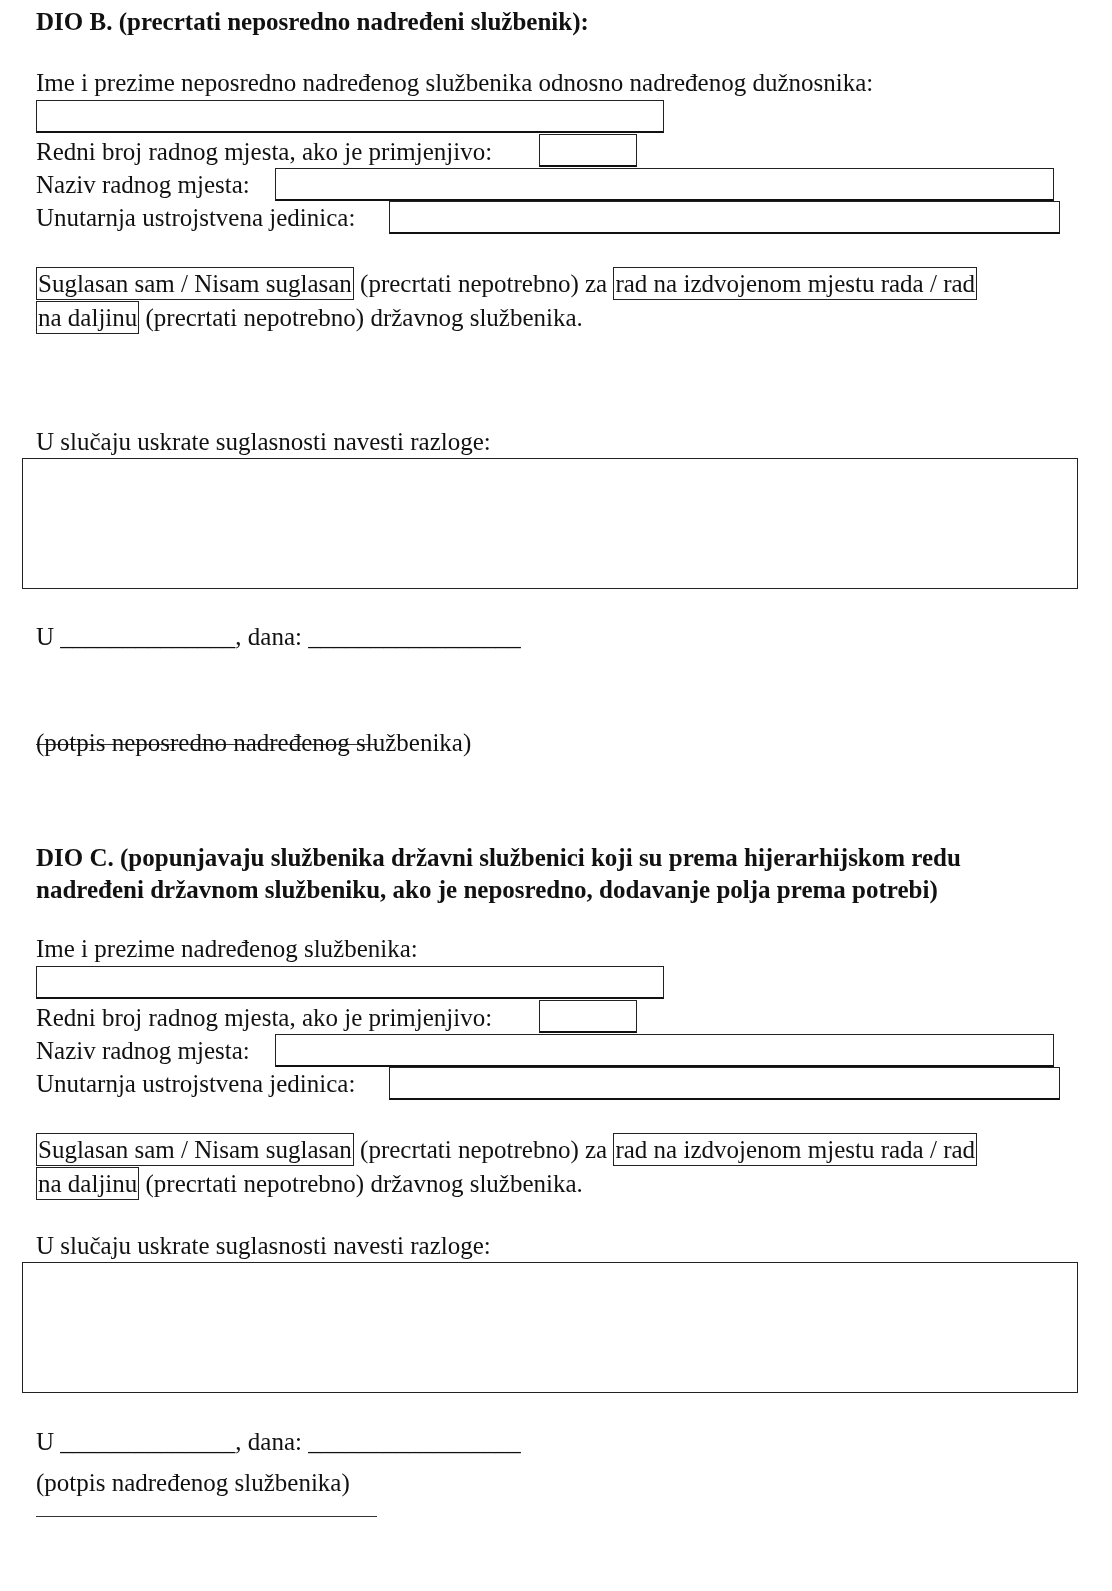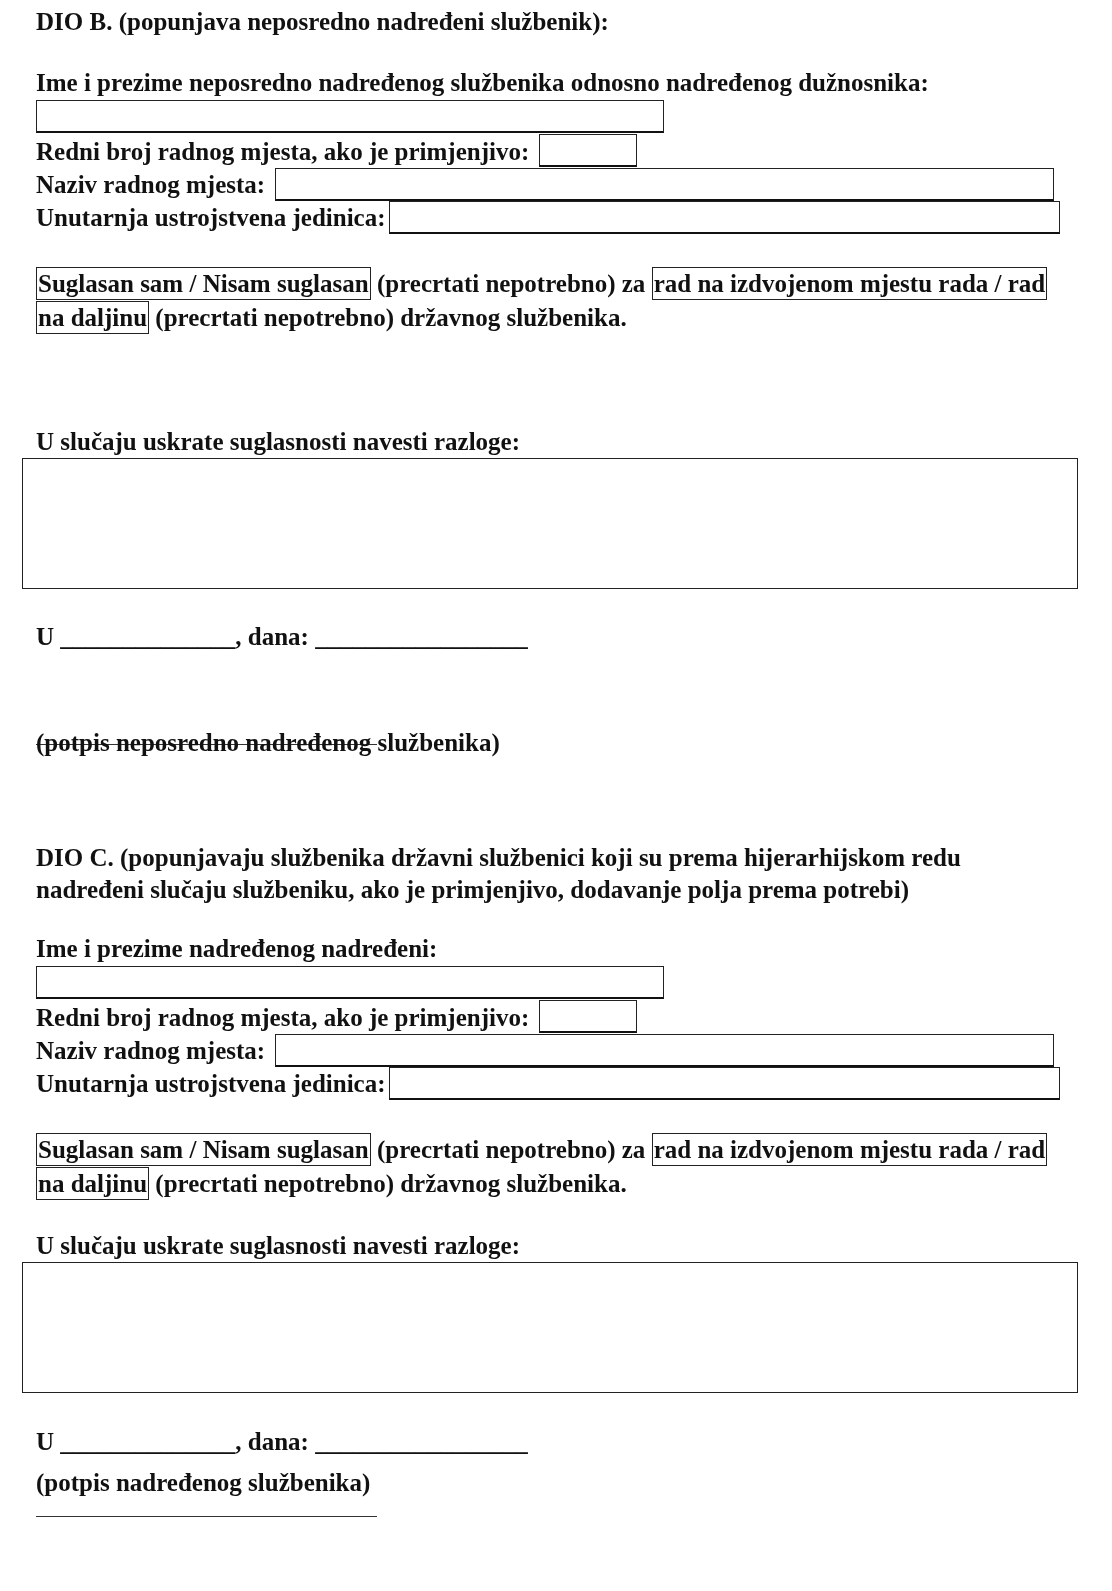--- a/index.html
+++ b/index.html
@@ -1,31 +1,31 @@
 <!DOCTYPE html>
 <html><head>
 <meta charset="utf-8">
 <style>
   html, body { margin: 0; padding: 0; background: #ffffff; }
   body { width: 1112px; height: 1591px; position: relative; overflow: hidden;
          font-family: "Liberation Serif", "DejaVu Serif", serif; color: #111; }
-  .abs { position: absolute; white-space: nowrap; font-weight: bold; }
+  .abs { position: absolute; white-space: nowrap; }
   .txt { font-size: 25px; line-height: 30px; }
   .hdr { font-size: 25px; line-height: 32px; font-weight: bold; }
   .box { position: absolute; box-sizing: border-box; border: 1.5px solid #222;
          border-bottom: 2.5px solid #111; background: #fff; }
   .reason { position: absolute; box-sizing: border-box; border: 1.5px solid #222; background: #fff; }
   .framed { border: 1.3px solid #222; padding: 2px 1px; }
   .sigline { position: absolute; border-top: 1.3px solid #333; }
   .para { font-size: 25px; line-height: 34px; white-space: normal; width: 1030px; }
 </style>
 </head>
 <body>
 
-<div class="abs hdr" style="left:36px; top:6px;">DIO B. (popunjava neposredno nadređeni službenik):</div>
+<div class="abs hdr" style="left:36px; top:6px;">DIO B. (precrtati neposredno nadređeni službenik):</div>
 
 <div class="abs txt" style="left:36px; top:68px;">Ime i prezime neposredno nadređenog službenika odnosno nadređenog dužnosnika:</div>
 <div class="box" style="left:36px; top:100px; width:628px; height:33px;"><span></span></div>
 
 <div class="abs txt" style="left:36px; top:137px;">Redni broj radnog mjesta, ako je primjenjivo:</div>
 <div class="box" style="left:539px; top:134px; width:98px; height:33px;"><span></span></div>
 
 <div class="abs txt" style="left:36px; top:170px;">Naziv radnog mjesta:</div>
 <div class="box" style="left:275px; top:168px; width:779px; height:33px;"><span></span></div>
 
@@ -43,23 +43,23 @@
 <div class="abs txt" style="left:36px; top:622px;">
   <span>U</span>
   <span>______________</span><span>, dana:</span>
   <span>_________________</span>
 </div>
 
 <div class="sigline" style="left:36px; top:744px; width:341px;"></div>
 <div class="abs txt" style="left:36px; top:728px;">(potpis neposredno nadređenog službenika)</div>
 
 <div class="abs hdr" style="left:36px; top:842px;">DIO C. (popunjavaju službenika državni službenici koji su prema hijerarhijskom redu</div>
-<div class="abs hdr" style="left:36px; top:874px;">nadređeni slučaju službeniku, ako je primjenjivo, dodavanje polja prema potrebi)</div>
+<div class="abs hdr" style="left:36px; top:874px;">nadređeni državnom službeniku, ako je neposredno, dodavanje polja prema potrebi)</div>
 
-<div class="abs txt" style="left:36px; top:934px;">Ime i prezime nadređenog nadređeni:</div>
+<div class="abs txt" style="left:36px; top:934px;">Ime i prezime nadređenog službenika:</div>
 <div class="box" style="left:36px; top:966px; width:628px; height:33px;"><span></span></div>
 
 <div class="abs txt" style="left:36px; top:1003px;">Redni broj radnog mjesta, ako je primjenjivo:</div>
 <div class="box" style="left:539px; top:1000px; width:98px; height:33px;"><span></span></div>
 
 <div class="abs txt" style="left:36px; top:1036px;">Naziv radnog mjesta:</div>
 <div class="box" style="left:275px; top:1034px; width:779px; height:33px;"><span></span></div>
 
 <div class="abs txt" style="left:36px; top:1069px;">Unutarnja ustrojstvena jedinica:</div>
 <div class="box" style="left:389px; top:1067px; width:671px; height:33px;"><span></span></div>

